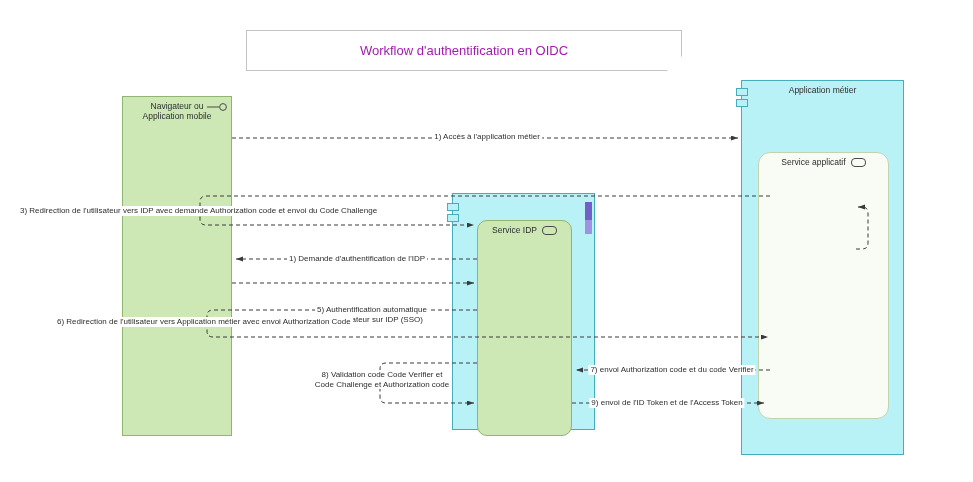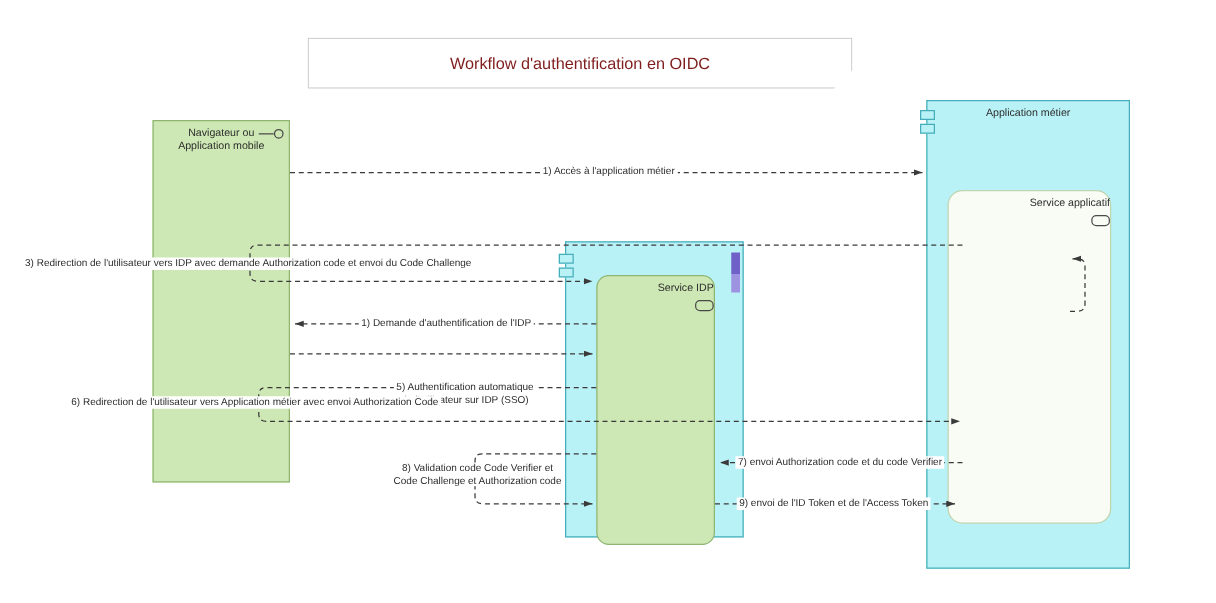--- a/index.html
+++ b/index.html
@@ -4,49 +4,49 @@
 <style>
   html,body{margin:0;padding:0;background:#ffffff;font-family:"Liberation Sans",sans-serif;}
   #canvas{position:relative;width:973px;height:482px;background:#ffffff;overflow:hidden;}
   .node{position:absolute;box-sizing:border-box;color:var(--text);font-size:8.5px;}
   .green{background:var(--green_fill);border:1px solid var(--green_border);}
   .cyan{background:var(--cyan_fill);border:1px solid var(--cyan_border);}
   .inner{background:var(--inner_fill);border:1px solid var(--inner_border);}
   .r10{border-radius:10px;}
   .r12{border-radius:12px;}
   .node-label{text-align:center;padding-top:4px;line-height:1.2;white-space:pre-line;}
-  .title-row{display:flex;align-items:flex-end;justify-content:center;gap:5px;padding-top:5px;line-height:1.1;flex-direction:column;}
+  .title-row{display:flex;align-items:flex-end;justify-content:center;gap:5px;padding-top:5px;line-height:1.1;}
   .stadium{display:inline-block;width:13px;height:7px;border:1px solid #4a4a4a;border-radius:4px;background:transparent;flex:0 0 auto;}
   .comp-icon{position:absolute;left:-6px;}
   .comp-icon .tab{box-sizing:border-box;width:12px;height:8px;background:var(--cyan_fill);border:1px solid var(--cyan_border);}
   .comp-icon .tab + .tab{margin-top:3px;}
   .gest-note{padding:7px 3px 0;font-size:8px;line-height:1.3;text-align:center;}
   .purple-bar{position:absolute;right:2px;top:8px;width:7px;height:32px;
               background:linear-gradient(var(--purple) 0 55%, var(--purple_light) 55% 100%);}
   .lollipop{position:absolute;right:3px;top:5px;}
   #title-note{position:absolute;left:246px;top:30px;width:434px;height:39px;background:#fff;
               border:1px solid var(--note_border);
               clip-path:polygon(0 0,100% 0,100% 26px,421px 100%,0 100%);
-              display:flex;align-items:center;justify-content:center;font-size:13px;color:#7f1d1d;}
+              display:flex;align-items:center;justify-content:center;font-size:13px;color:#a21caf;}
   svg.connections{position:absolute;left:0;top:0;}
   .flow{fill:none;stroke:var(--line);stroke-width:1;stroke-dasharray:4 3;}
   .flow-label{position:absolute;font-size:8px;line-height:1.2;color:var(--text);background:#fff;padding:0 2px;white-space:nowrap;}
   .center{transform:translateX(-50%);text-align:center;}
   .multi{white-space:pre-line;}
 </style>
 </head>
 <body>
 
 <div id="canvas">
 
   <div id="title-note">
     <span>Workflow d'authentification en OIDC</span>
   </div>
 
-  <div class="node green" style="left:122px;top:96px;width:110px;height:290px;">
+  <div class="node green" style="left:122px;top:96px;width:110px;height:340px;">
     <div class="node-label">Navigateur ou
 Application mobile</div>
     <svg class="lollipop" width="22" height="10">
       <line x1="1" y1="5" x2="13" y2="5" stroke="#4a4a4a" stroke-width="1"></line>
       <circle cx="17" cy="5" r="3.4" fill="none" stroke="#4a4a4a" stroke-width="1"></circle>
     </svg>
   </div>
 
   <div class="node cyan" style="left:741px;top:80px;width:163px;height:375px;">
     <div class="node-label">Application métier</div>

